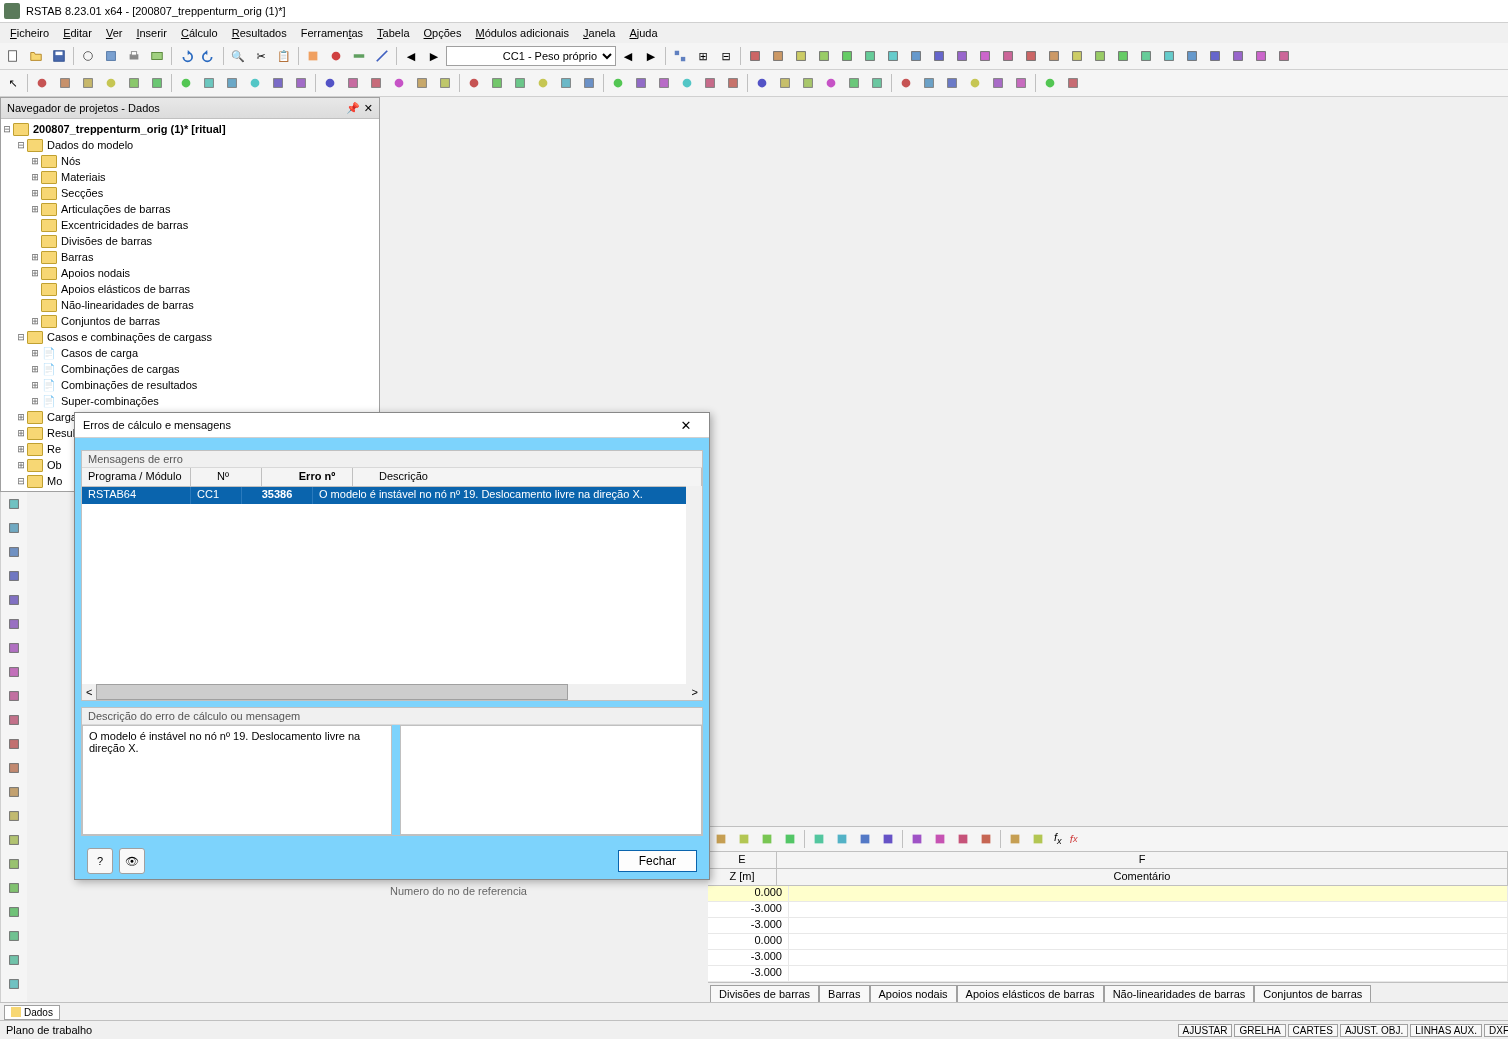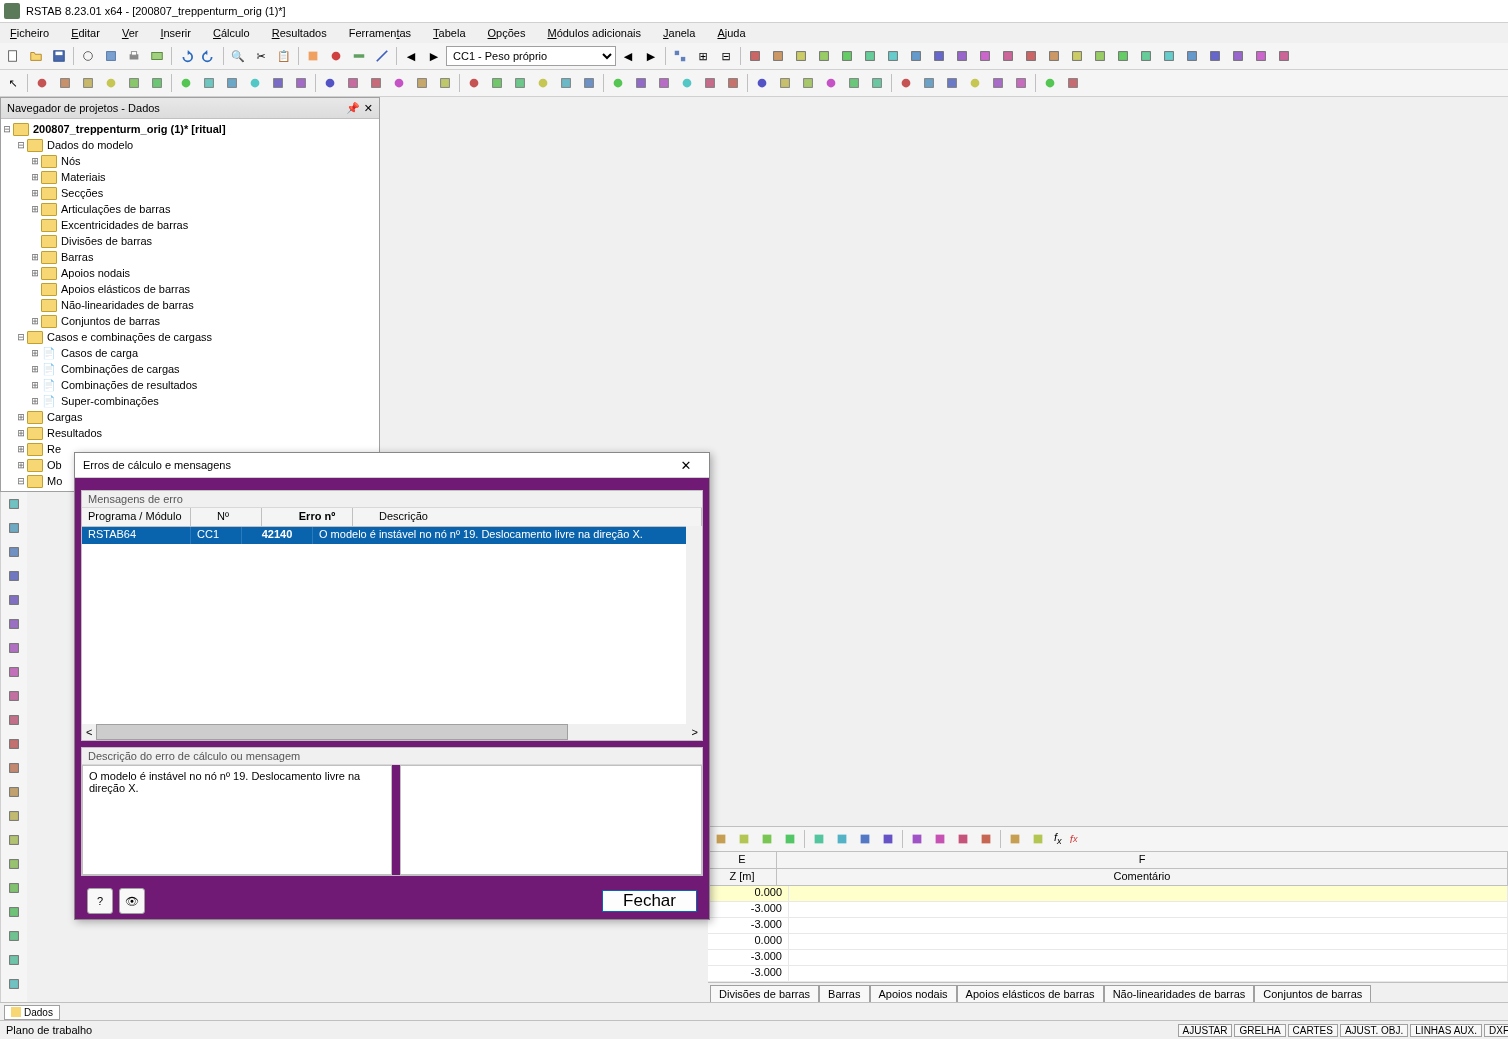--- a/index.html
+++ b/index.html
@@ -1,44 +1,44 @@
 <!DOCTYPE html>
 <html><head>
 <meta charset="utf-8">
 <style>
 html,body{margin:0;padding:0;font-family:"Segoe UI",Tahoma,sans-serif;font-size:11px;color:#000;background:#f0f0f0;overflow:hidden;height:100vh;}
 .titlebar{background:#fff;height:22px;display:flex;align-items:center;padding:0 4px;border-bottom:1px solid #d0d0d0;}
 .titlebar .app-icon{width:16px;height:16px;background:#5a7a5a;margin-right:6px;border-radius:2px;}
-.menubar{background:#f0f0f0;height:20px;display:flex;align-items:center;padding:0 4px;gap:10px;}
+.menubar{background:#f0f0f0;height:20px;display:flex;align-items:center;padding:0 4px;gap:2px;}
 .menubar span{padding:2px 6px;cursor:default;}
 .menubar u{text-decoration:underline;}
 .toolbar{background:#f5f5f5;border-bottom:1px solid #d0d0d0;height:26px;display:flex;align-items:center;padding:0 2px;gap:1px;}
 .tbtn{width:20px;height:20px;display:inline-flex;align-items:center;justify-content:center;border:1px solid transparent;cursor:default;}
 .tbtn svg{width:14px;height:14px;}
 .tsep{width:1px;height:18px;background:#c0c0c0;margin:0 2px;}
-.tcombo{height:20px;font-size:11px;border:1px solid #a0a0a0;background:#fff;padding:0 2px;}
+.tcombo{height:20px;font-size:11px;border:1px solid #a0a0a0;background:#fff;padding:0 2px;text-align:right;}
 .main{display:flex;height:calc(100vh - 22px - 20px - 26px - 26px - 18px - 18px);flex-direction:column;}
 .navigator{width:378px;border:1px solid #a0a0a0;background:#fff;display:flex;flex-direction:column;}
 .nav-title{background:linear-gradient(#e8e8e8,#dcdcdc);height:20px;display:flex;align-items:center;padding:0 6px;font-size:11px;border-bottom:1px solid #c0c0c0;}
 .nav-title .spacer{flex:1;}
 .nav-tree{flex:1;overflow:auto;padding:2px 0;position:relative;}
 .tree-item{display:flex;align-items:center;height:16px;padding:0;cursor:default;white-space:nowrap;}
 .tree-toggle{width:12px;text-align:center;color:#666;font-size:9px;}
 .tree-icon{width:16px;height:14px;display:inline-flex;align-items:center;justify-content:center;margin-right:2px;}
 .folder{width:14px;height:11px;background:#f7d774;border:1px solid #c0a030;border-radius:1px;}
 .folder.closed{background:#f7d774;}
 .tree-label{padding-left:2px;}
 .tree-label.bold{font-weight:bold;}
 .ind1{padding-left:14px;}
 .ind2{padding-left:28px;}
 .iconbar{width:26px;background:#f5f5f5;border-left:1px solid #d0d0d0;display:flex;flex-direction:column;gap:0;}
 .iconbar .tbtn{width:22px;height:20px;margin:1px auto;}
 .viewport{flex:1;background:linear-gradient(#fafafa,#f0f0f0);position:relative;border:1px solid #c0c0c0;}
 .model-svg{width:100%;height:100%;}
-.dialog{position:absolute;left:74px;top:412px;width:634px;height:466px;background:#701a75;border:1px solid #888;box-shadow:2px 2px 8px rgba(0,0,0,0.3);z-index:100;margin-top:40px;}
+.dialog{position:absolute;left:74px;top:412px;width:634px;height:466px;background:#7dd3fc;border:1px solid #888;box-shadow:2px 2px 8px rgba(0,0,0,0.3);z-index:100;}
 .dlg-title{height:24px;background:#fff;display:flex;align-items:center;padding:0 8px;border-bottom:1px solid #d0d0d0;}
 .dlg-title .spacer{flex:1;}
 .dlg-close{width:30px;height:20px;display:flex;align-items:center;justify-content:center;font-size:13px;cursor:default;}
 .dlg-body{padding:12px 6px;}
 .groupbox{border:1px solid #c0c0c0;margin-bottom:6px;}
 .group-title{background:#f0f0f0;padding:2px 6px;color:#555;font-size:11px;border-bottom:1px solid #d8d8d8;}
 .err-table{background:#fff;height:216px;position:relative;}
 .err-head{display:flex;background:#f4f4f4;border-bottom:1px solid #c0c0c0;height:18px;gap:20px;}
 .err-head div{border-right:1px solid #c0c0c0;padding:2px 6px;font-size:11px;}
 .err-row{display:flex;background:#0a64ad;color:#fff;height:17px;}
@@ -48,21 +48,21 @@
 .c3{width:58px;text-align:center;font-weight:bold;}
 .c4{flex:1;}
 .err-scroll{width:16px;background:#f0f0f0;position:absolute;right:0;top:18px;bottom:0;}
 .hscroll{height:16px;background:#f0f0f0;display:flex;align-items:center;}
 .hscroll .thumb{height:14px;background:#cdcdcd;border:1px solid #a0a0a0;}
 .desc-box{background:#fff;border:1px solid #c0c0c0;height:100px;padding:4px 6px;font-size:11px;width:296px;}
 .desc-row{display:flex;gap:8px;}
 .dlg-buttons{display:flex;align-items:center;padding:6px;gap:6px;}
 .dlg-buttons .spacer{flex:1;}
 .round-btn{width:24px;height:24px;border:1px solid #a0a0a0;border-radius:3px;background:#f8f8f8;display:flex;align-items:center;justify-content:center;cursor:default;}
-.btn{height:22px;padding:0 20px;border:1px solid #0a64ad;background:#fdfdfd;cursor:default;font-size:17px;}
+.btn{height:22px;padding:0 20px;border:1px solid #0a64ad;background:#fdfdfd;cursor:default;font-size:12px;}
 .table-toolbar{height:24px;background:#f5f5f5;border-top:1px solid #c0c0c0;display:flex;align-items:center;padding:0 2px;gap:1px;}
 .data-table{background:#fff;border-top:1px solid #c0c0c0;}
 .dt-head{display:flex;background:#f4f4f4;height:16px;border-bottom:1px solid #c0c0c0;}
 .dt-head div{border-right:1px solid #c0c0c0;text-align:center;font-size:11px;padding:1px 0;}
 .dt-sub{display:flex;background:#f4f4f4;height:16px;border-bottom:1px solid #c0c0c0;}
 .dt-sub div{border-right:1px solid #c0c0c0;text-align:center;font-size:11px;padding:1px 0;}
 .dt-row{display:flex;height:15px;border-bottom:1px solid #e8e8e8;}
 .dt-row div{border-right:1px solid #e8e8e8;text-align:right;font-size:11px;padding:0 6px;}
 .dt-row.hl{background:#ffffcc;}
 .tc-e{width:68px;}
@@ -908,21 +908,21 @@
       <div class="err-table">
         <div class="err-head">
           <div class="c1">Programa / Módulo</div>
           <div class="c2">Nº</div>
           <div class="c3">Erro nº</div>
           <div class="c4">Descrição</div>
         </div>
         <div class="err-row">
           <div class="c1">RSTAB64</div>
           <div class="c2">CC1</div>
-          <div class="c3">42140</div>
+          <div class="c3">35386</div>
           <div class="c4">O modelo é instável no nó nº 19. Deslocamento livre na direção X.</div>
         </div>
         <div class="err-scroll"></div>
       </div>
       <div class="hscroll">
         <span style="padding:0 4px">&lt;</span>
           <div class="thumb" style="width:470px"></div>
           <div style="flex:1"></div>
           <span style="padding:0 4px">&gt;</span>
       </div>

